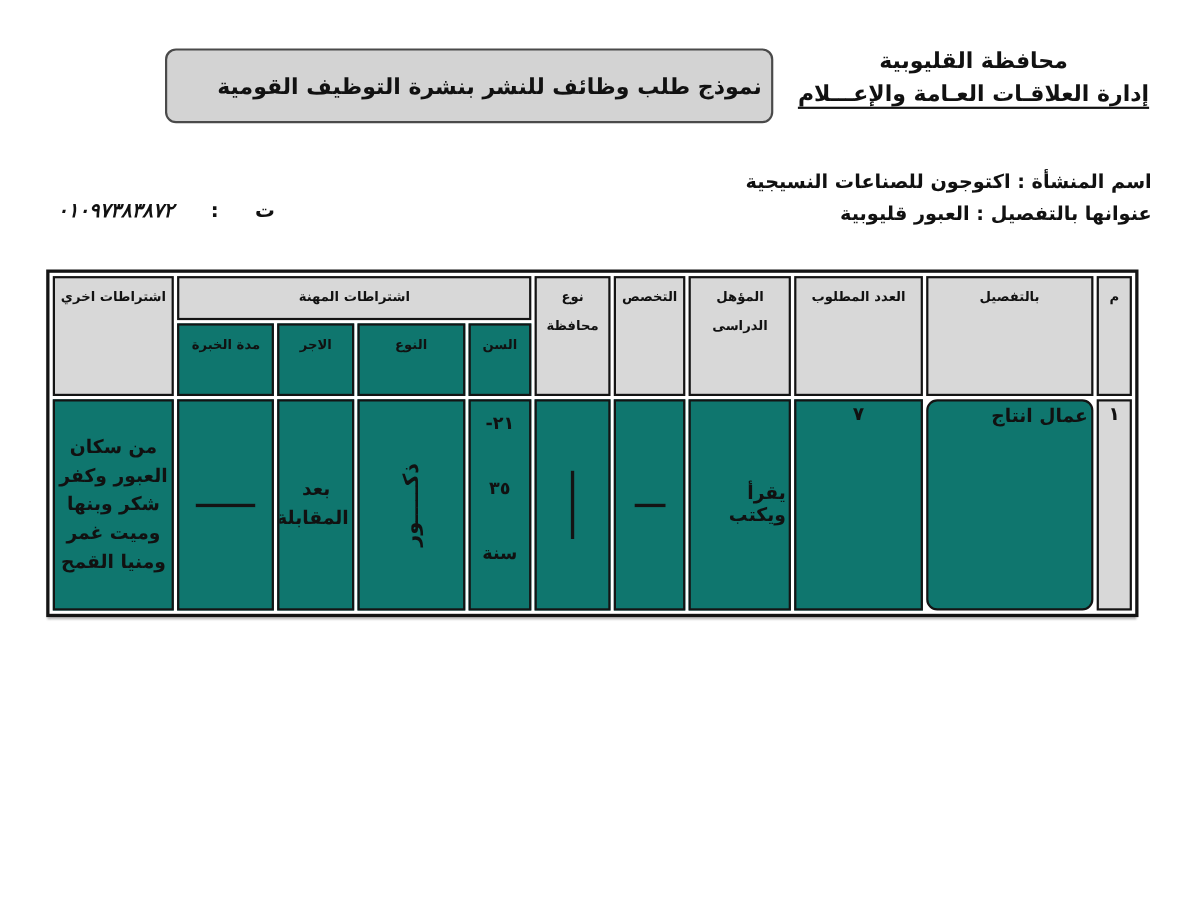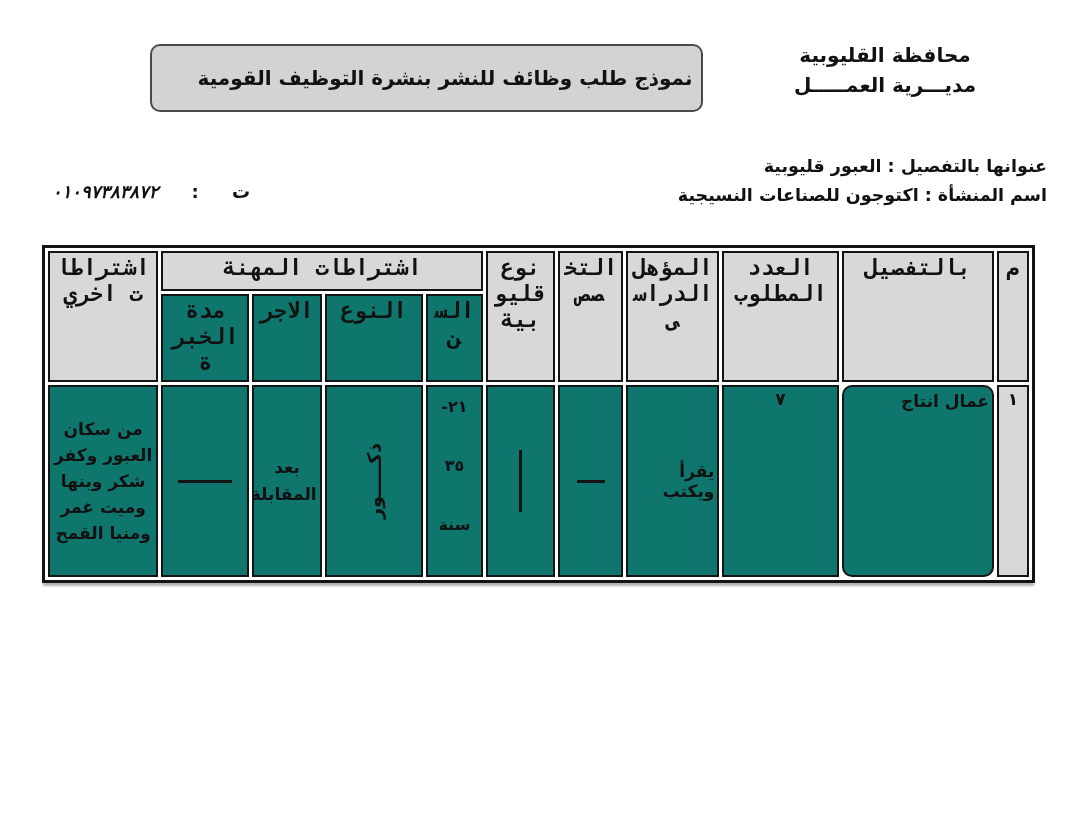--- a/index.html
+++ b/index.html
@@ -99,21 +99,21 @@
   }
   table.jobs th, table.jobs td {
     box-sizing: border-box;
     border: 2px solid #141414;
     font-weight: bold;
     padding: 2px 3px;
     background: #0f766e;
     overflow: hidden;
   }
   .gray { background: #d8d8d8 !important; }
-  th { font-size: 22px; vertical-align: top; text-align: center; overflow-wrap: anywhere; line-height: 26px; padding-top: 4px !important; font-family: Liberation Mono, monospace; }
+  th { font-size: 12px; vertical-align: top; text-align: center; overflow-wrap: anywhere; line-height: 26px; padding-top: 4px !important; }
   tr.h1 { height: 40px; }
   tr.h2 { height: 66px; }
   tr.data { height: 192px; }
   td { font-size: 17px; }
   .v-top { vertical-align: top; margin-left: 24px; }
   .v-mid { vertical-align: middle; margin-left: 29px; }
   .t-center { text-align: center; }
   .t-right { text-align: right; }
   td.job-cell { padding: 6px 8px; line-height: 24px; border-radius: 10px; }
   td.qual-cell { padding: 0 4px; }
@@ -148,30 +148,30 @@
   td.other-cell { line-height: 26px; padding: 0 2px; font-size: 17px; }
   td.wage-cell { line-height: 27px; padding: 0 6px; }
 </style>
 </head>
 <body>
 
 <div class="page">
 
   <div class="letterhead">
     <div>محافظة القليوبية</div>
-    <div>مديـــرية العمـــــل</div>
+    <div class="u">إدارة العلاقـات العـامة والإعـــلام</div>
   </div>
 
   <div class="titlebox">
     <span>نموذج طلب وظائف للنشر بنشرة التوظيف القومية</span>
   </div>
 
   <div class="est">
+    <div>اسم المنشأة : اكتوجون للصناعات النسيجية</div>
     <div>عنوانها بالتفصيل : العبور قليوبية</div>
-    <div>اسم المنشأة : اكتوجون للصناعات النسيجية</div>
   </div>
 
 
   <div class="phone">
     <span>ت</span>
     <span>:</span>
     <span class="num">٠١٠٩٧٣٨٣٨٧٢</span>
   </div>
 
   <table class="jobs">
@@ -188,21 +188,21 @@
       <col style="width:88px">
       <col style="width:110px">
     </colgroup>
     <tbody>
         <tr class="h1">
       <th class="gray" rowspan="2">م</th>
       <th class="gray" rowspan="2">بالتفصيل</th>
       <th class="gray" rowspan="2">العدد المطلوب</th>
       <th class="gray" rowspan="2">المؤهل الدراسى</th>
       <th class="gray" rowspan="2">التخصص</th>
-      <th class="gray" rowspan="2">نوع قليوبية</th>
+      <th class="gray" rowspan="2">نوع محافظة</th>
       <th class="gray" colspan="4">اشتراطات المهنة</th>
       <th class="gray" rowspan="2">اشتراطات اخري</th>
     </tr>
     <tr class="h2">
       <th>السن</th>
       <th>النوع</th>
       <th>الاجر</th>
       <th>مدة الخبرة</th>
     </tr>
     <tr class="data">

